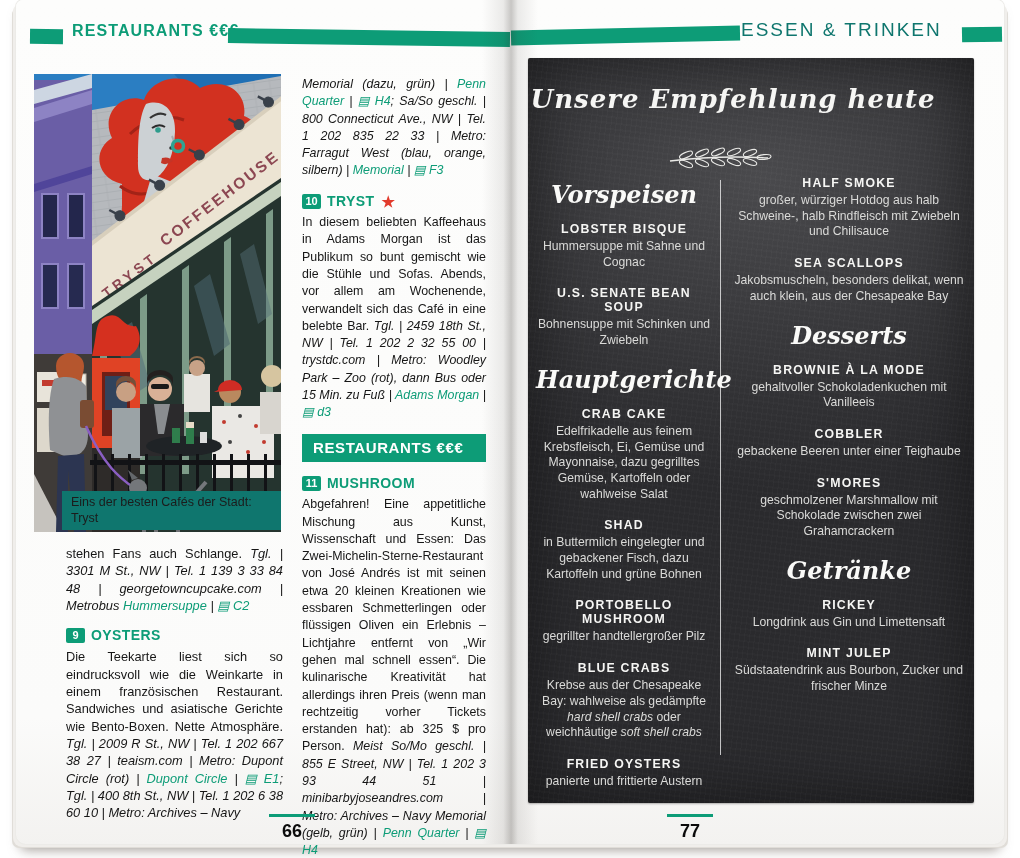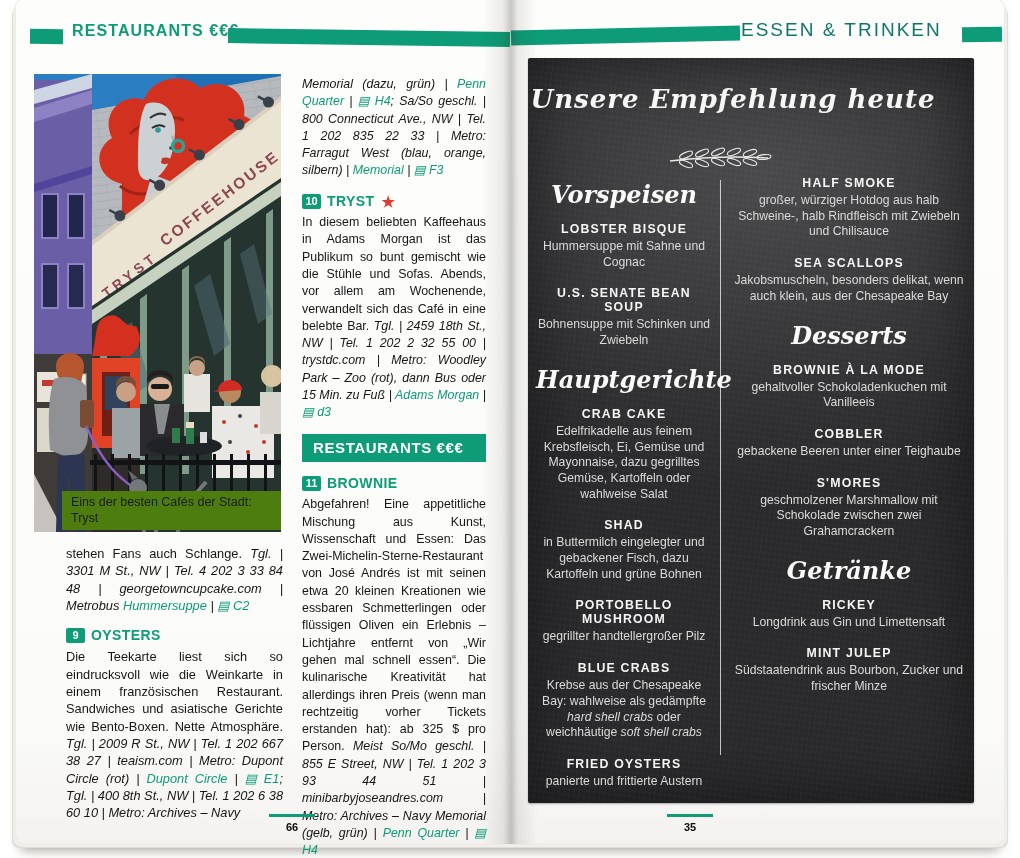--- a/index.html
+++ b/index.html
@@ -30,41 +30,41 @@
   #hdr-title-l { position:absolute; left:72px; top:22px; z-index:10; color:#0d9c77; font-weight:bold; font-size:16px; letter-spacing:1.1px; }
   #hdr-bar-l  { left:228px; top:30px; width:282px; height:15px; transform:rotate(.8deg); }
   #hdr-bar-r  { left:511px; top:28px; width:229px; height:15px; transform:rotate(-1.2deg); }
   #hdr-title-r { position:absolute; left:741px; top:19px; z-index:10; color:#0f766e; font-weight:normal; font-size:19px; letter-spacing:2px; }
   #hdr-block-r { left:962px; top:27px; width:40px; height:15px; transform:rotate(-1deg); }
 
   
   #photo { position:absolute; left:34px; top:74px; width:247px; height:458px; z-index:10; overflow:hidden; }
   #photo svg { display:block; }
   .photo-caption {
-    position:absolute; left:28px; right:0; bottom:2px; background:#4d7c0f;
+    position:absolute; left:28px; right:0; bottom:2px; background:#0f766e;
     font-size:12.5px; line-height:16px; color:#1c1c1c; padding:3px 4px 4px 9px;
   }
 
   
   .col { position:absolute; z-index:10; color:#161616; text-align:justify; }
   #col1 { left:66px;  top:545px; width:217px; font-size:12.8px; line-height:17.3px; }
   #col2 { left:302px; top:76px;  width:184px; font-size:12.4px; line-height:17.3px; }
   .para { text-align:justify; }
   .para .i  { font-style:italic; }
   .para .gi { font-style:italic; color:#0d9c77; }
   .entry-head { display:flex; align-items:center; gap:6px; margin:13px 0 4px; color:#0d9c77; font-weight:bold; font-size:14px; }
   .num-badge { background:#0d9c77; color:#fff; min-width:19px; height:15px; padding:0 2px; font-size:11px; font-weight:bold;
                display:inline-flex; align-items:center; justify-content:center; border-radius:2px; }
   .entry-name { letter-spacing:.4px; }
   .star { color:#e23a2c; font-size:15px; margin-left:1px; }
   .section-banner { margin:12px 0 9px; background:#0d9c77; color:#fff; font-weight:bold; font-size:15px;
                     letter-spacing:.6px; padding:5px 10px 6px 11px; text-align:left; }
 
   
-  .pagenum { position:absolute; z-index:10; width:60px; text-align:center; font-size:11px; font-weight:bold; color:#0b0b0b; }
+  .pagenum { position:absolute; z-index:10; width:60px; text-align:center; font-size:18px; font-weight:bold; color:#0b0b0b; }
   .pagenum::before { content:""; display:block; width:46px; height:2.5px; background:#0d9c77; margin:0 auto 4px; }
   #pn-left  { left:262px; top:814px; }
   #pn-right { left:660px; top:814px; }
 
   
   #menu {
     position:absolute; left:528px; top:58px; width:446px; height:745px; z-index:10; border-radius:2px;
     background:radial-gradient(ellipse 430px 310px at 52% 16%, #4a4a4d 0%, #3a3a3d 45%, #313134 72%, #2a2a2d 100%);
     box-shadow: inset 0 0 65px rgba(0,0,0,.5), 0 1px 2px rgba(0,0,0,.3);
     color:#eeeeec;
@@ -258,40 +258,40 @@
         <rect x="120" y="442" width="4" height="16" fill="#6d7074"></rect>
         <rect x="142" y="442" width="4" height="16" fill="#6d7074"></rect>
         <rect x="154" y="438" width="4" height="18" fill="#6d7074"></rect>
         <line x1="158" y1="424" x2="172" y2="408" stroke="#74777b" stroke-width="4"></line>
       </g>
     </svg>
     <figcaption class="photo-caption">Eins der besten Cafés der Stadt: Tryst</figcaption>
   </figure>
 
   <div class="col" id="col1">
-    <p class="para"><span>stehen Fans auch Schlange. </span><span class="i">Tgl. | 3301 M St., NW | Tel. 4 202 3 33 84 48 | georgetowncupcake.com | Metrobus </span><span class="gi">Hummersuppe</span><span class="i"> | </span><span class="gi">▤ C2</span></p>
+    <p class="para"><span>stehen Fans auch Schlange. </span><span class="i">Tgl. | 3301 M St., NW | Tel. 1 139 3 33 84 48 | georgetowncupcake.com | Metrobus </span><span class="gi">Hummersuppe</span><span class="i"> | </span><span class="gi">▤ C2</span></p>
     <div class="entry-head">
       <span class="num-badge">9</span>
       <span class="entry-name">OYSTERS</span>
     </div>
     <p class="para"><span>Die Teekarte liest sich so eindrucksvoll wie die Weinkarte in einem französischen Restaurant. Sandwiches und asiatische Gerichte wie Bento-Boxen. Nette Atmosphäre. </span><span class="i">Tgl. | 2009 R St., NW | Tel. 1 202 667 38 27 | teaism.com | Metro: Dupont Circle (rot) | </span><span class="gi">Dupont Circle</span><span class="i"> | </span><span class="gi">▤ E1</span><span class="i">; Tgl. | 400 8th St., NW | Tel. 1 202 6 38 60 10 | Metro: Archives – Navy</span></p>
   </div>
 
   <div class="col" id="col2">
     <p class="para"><span class="i">Memorial (dazu, grün) | </span><span class="gi">Penn Quarter</span><span class="i"> | </span><span class="gi">▤ H4</span><span class="i">; Sa/So geschl. | 800 Connecticut Ave., NW | Tel. 1 202 835 22 33 | Metro: Farragut West (blau, orange, silbern) | </span><span class="gi">Memorial</span><span class="i"> | </span><span class="gi">▤ F3</span></p>
     <div class="entry-head">
       <span class="num-badge">10</span>
       <span class="entry-name">TRYST</span>
       <span class="star">★</span>
     </div>
     <p class="para"><span>In diesem beliebten Kaffeehaus in Adams Morgan ist das Publikum so bunt gemischt wie die Stühle und Sofas. Abends, vor allem am Wochenende, verwandelt sich das Café in eine belebte Bar. </span><span class="i">Tgl. | 2459 18th St., NW | Tel. 1 202 2 32 55 00 | trystdc.com | Metro: Woodley Park – Zoo (rot), dann Bus oder 15 Min. zu Fuß | </span><span class="gi">Adams Morgan</span><span class="i"> | </span><span class="gi">▤ d3</span></p>
     <div class="section-banner">RESTAURANTS €€€</div>
     <div class="entry-head">
       <span class="num-badge">11</span>
-      <span class="entry-name">BROWNIE</span>
+      <span class="entry-name">MUSHROOM</span>
     </div>
     <p class="para"><span>Abgefahren! Eine appetitliche Mischung aus Kunst, Wissenschaft und Essen: Das Zwei-Michelin-Sterne-Restaurant von José Andrés ist mit seinen etwa 20 kleinen Kreationen wie essbaren Schmetterlingen oder flüssigen Oliven ein Erlebnis – Lichtjahre entfernt von „Wir gehen mal schnell essen“. Die kulinarische Kreativität hat allerdings ihren Preis (wenn man rechtzeitig vorher Tickets erstanden hat): ab 325 $ pro Person. </span><span class="i">Meist So/Mo geschl. | 855 E Street, NW | Tel. 1 202 3 93 44 51 | minibarbyjoseandres.com | Metro: Archives – Navy Memorial (gelb, grün) | </span><span class="gi">Penn Quarter</span><span class="i"> | </span><span class="gi">▤ H4</span></p>
 
   </div>
 
   <div class="pagenum" id="pn-left">66</div>
 
   <div id="menu">
     <div class="menu-title">Unsere Empfehlung heute</div>
     <svg class="sprig" width="110" height="28" viewBox="0 0 110 28">
@@ -372,16 +372,16 @@
         <div class="m-name">RICKEY</div>
         <div class="m-desc">Longdrink aus Gin und Limettensaft</div>
       </div>
       <div class="m-item">
         <div class="m-name">MINT JULEP</div>
         <div class="m-desc">Südstaatendrink aus Bourbon, Zucker und frischer Minze</div>
       </div>
     </div>
   </div>
 
-  <div class="pagenum" id="pn-right">35</div>
+  <div class="pagenum" id="pn-right">77</div>
 
   <div class="spine"></div>
 </div>
 
 </body></html>

